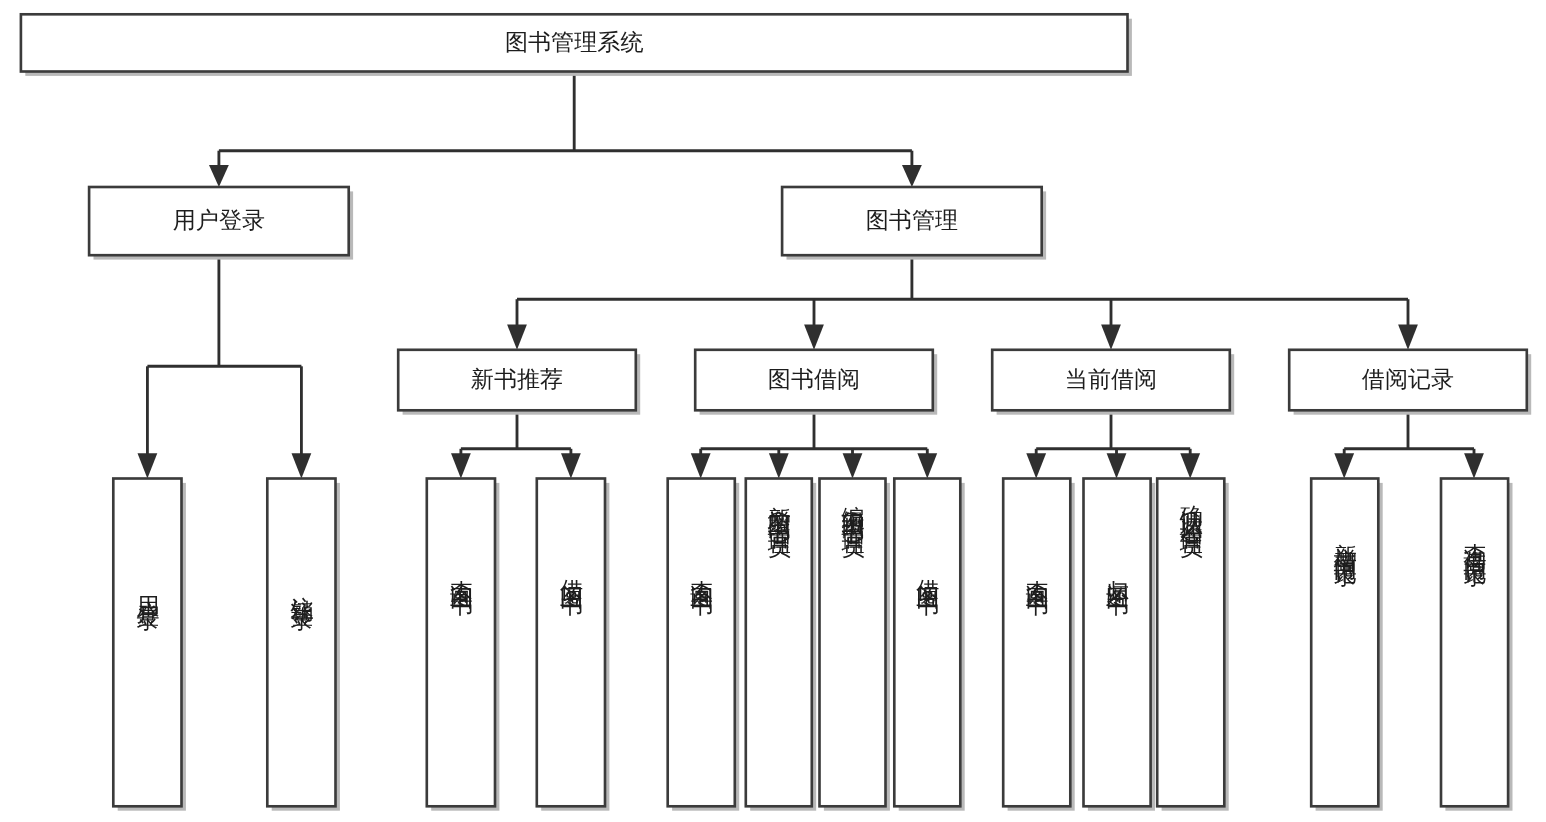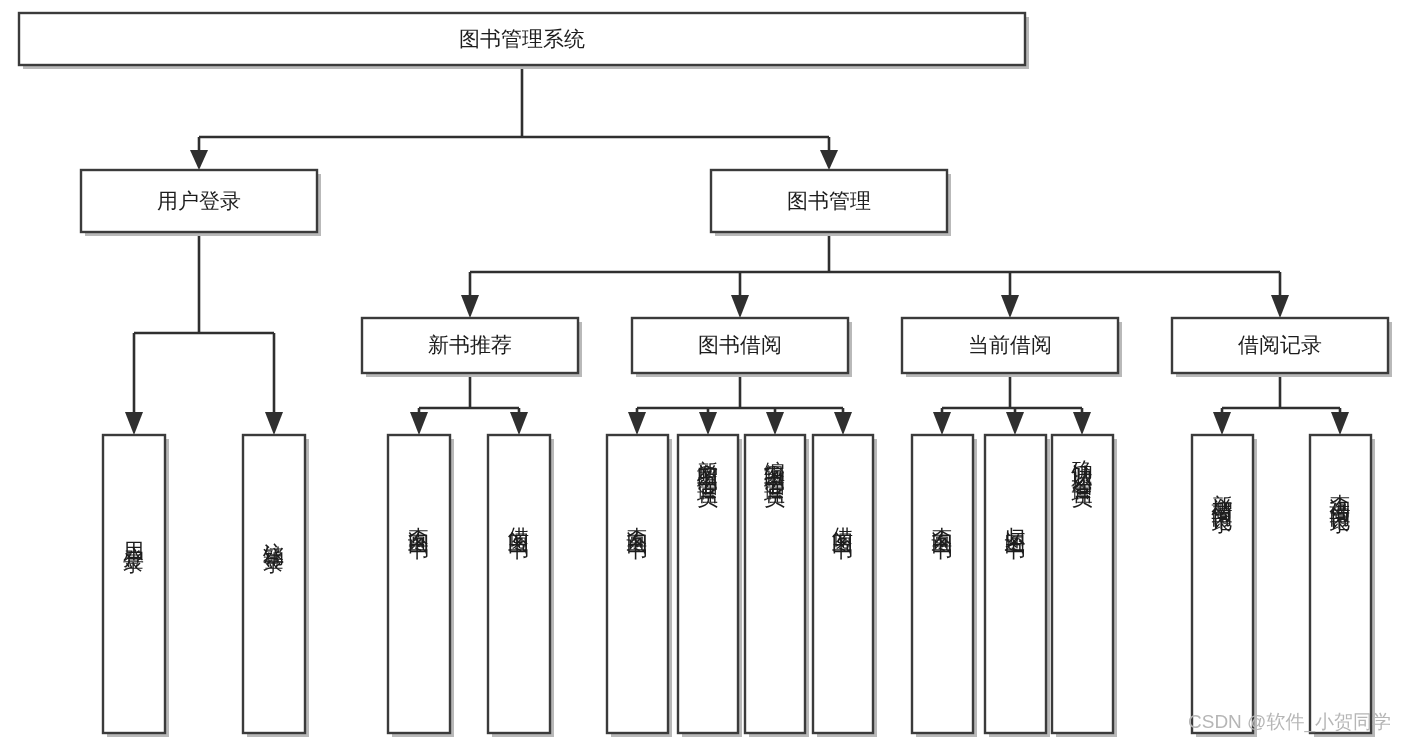--- a/index.html
+++ b/index.html
@@ -300,14 +300,13 @@
         <span class="leaf-label">确认归还（管理员）</span>
       </div>
       <div class="leaf-label-wrap" style="left: 1192px; top: 477px; width: 61px; height: 256px;">
         <span class="leaf-label">新增借阅记录</span>
       </div>
       <div class="leaf-label-wrap" style="left: 1310px; top: 477px; width: 61px; height: 256px;">
         <span class="leaf-label">查询借阅记录</span>
       </div>
     </div>
 
-  <div class="watermark">CSDN @软件_小贺同学</div>
 </div>
 
 </body></html>

